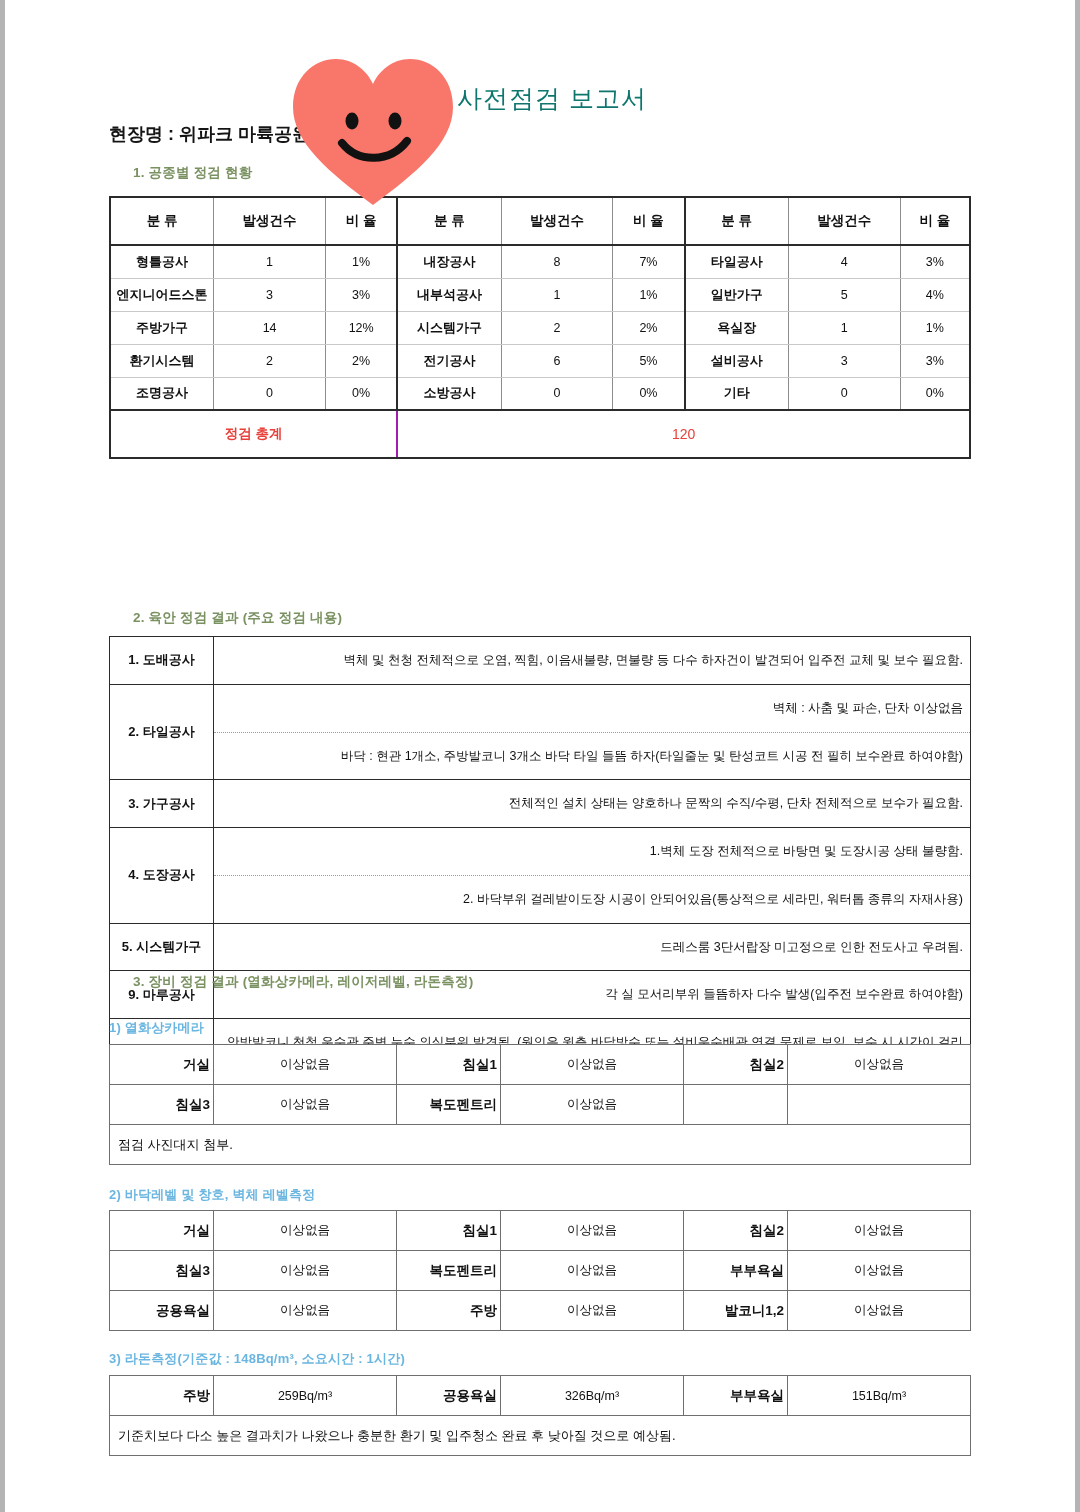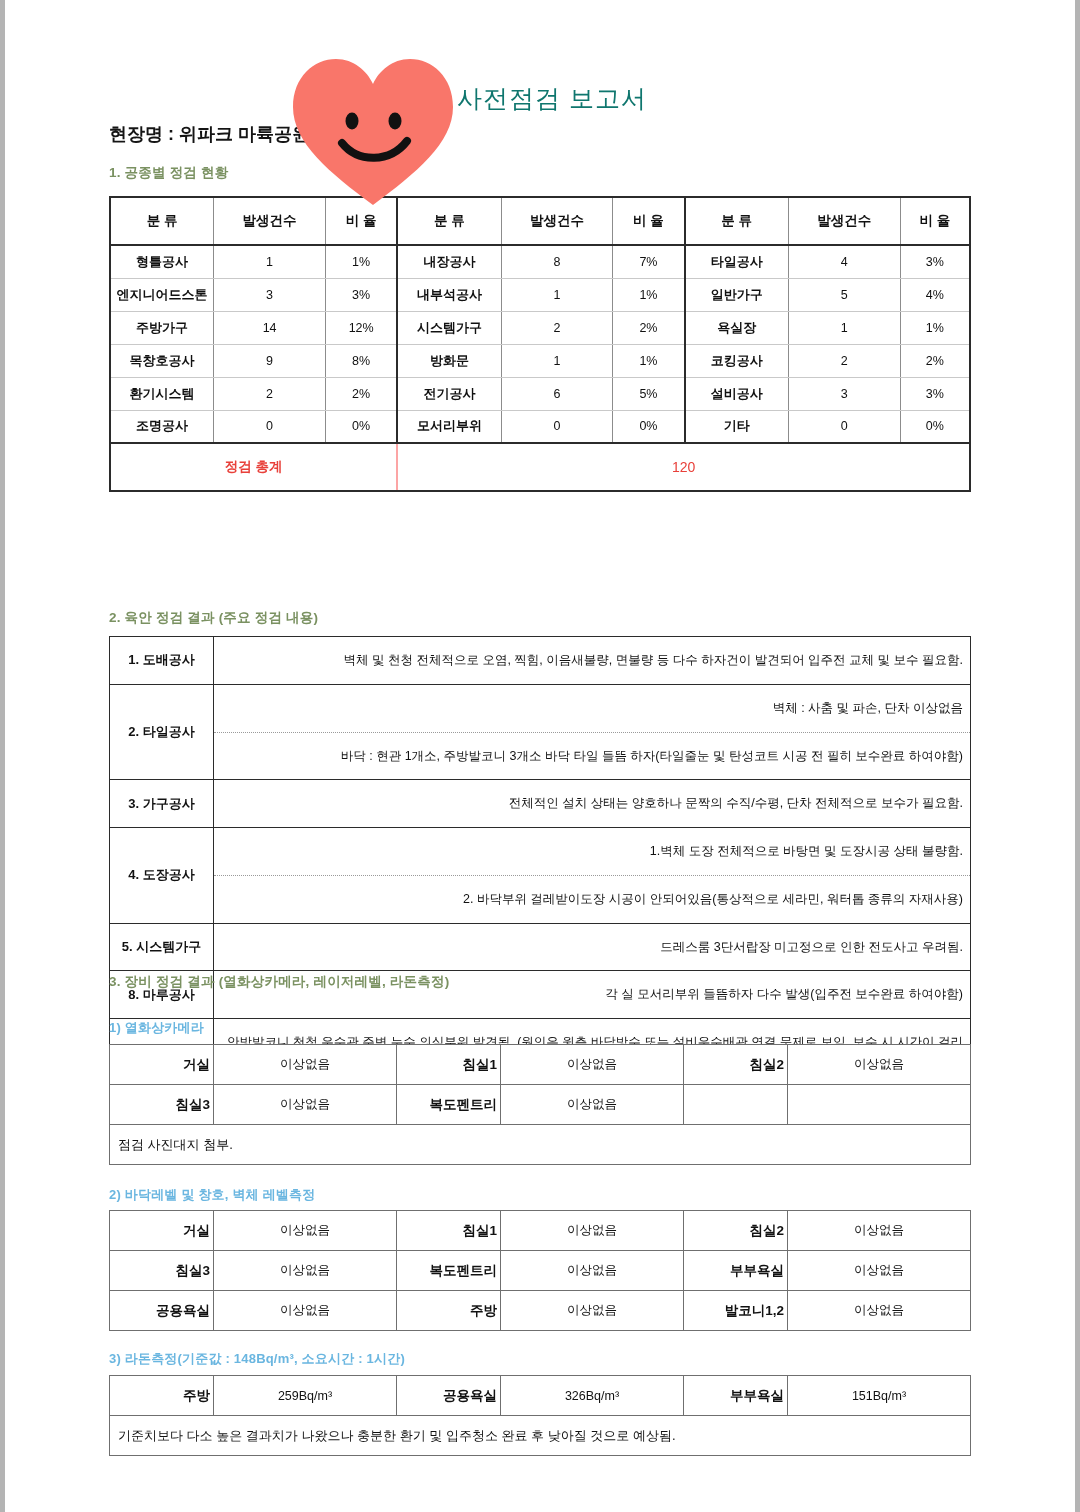--- a/index.html
+++ b/index.html
@@ -48,20 +48,21 @@
   }
 
   
   .sec-head {
     position: absolute;
     font-size: 13.5px;
     font-weight: bold;
     color: #7a9161;
     letter-spacing: 0.2px;
     white-space: nowrap;
+    margin-left: 24px;
   }
   .sub-head {
     position: absolute;
     font-size: 13px;
     font-weight: bold;
     color: #6ab6e0;
     letter-spacing: 0.2px;
     white-space: nowrap;
   }
 
@@ -95,21 +96,21 @@
   #t1 tbody tr td { border-top-color: #c9c9c9; border-bottom-color: #c9c9c9; }
   #t1 tbody tr:last-child td { border-bottom: 2px solid #2b2b2b; }
   #t1 .total-row td {
     height: 48px;
     border-top: 2px solid #2b2b2b;
     border-bottom: 2px solid #2b2b2b;
     color: #e8403a;
     font-weight: bold;
     font-size: 13.5px;
   }
-  #t1 .total-row .tl { border-left: 2px solid #2b2b2b; border-right: 2px solid #fca5a5; }
+  #t1 .total-row .tl { border-left: 2px solid #2b2b2b; border-right: 2px solid #a21caf; }
   #t1 .total-row .tv { border-right: 2px solid #2b2b2b; font-weight: normal; font-size: 14px; }
 
   
   #t2 { left: 104px; top: 636px; width: 862px; }
   #t2 td {
     border: 1px solid #2b2b2b;
     font-size: 12.5px;
   }
   #t2 .lbl {
     width: 104px;
@@ -195,46 +196,35 @@
         <td>14</td>
         <td>12%</td>
         <td class="cat gsep">시스템가구</td>
         <td>2</td>
         <td>2%</td>
         <td class="cat gsep">욕실장</td>
         <td>1</td>
         <td style="border-right:2px solid #2b2b2b;">1%</td>
       </tr>
       <tr>
-        <td class="cat gsep">목창호공사</td>
-        <td>9</td>
-        <td>8%</td>
-        <td class="cat gsep">방화문</td>
-        <td>1</td>
-        <td>1%</td>
-        <td class="cat gsep">코킹공사</td>
-        <td>2</td>
-        <td style="border-right:2px solid #2b2b2b;">2%</td>
-      </tr>
-      <tr>
         <td class="cat gsep">환기시스템</td>
         <td>2</td>
         <td>2%</td>
         <td class="cat gsep">전기공사</td>
         <td>6</td>
         <td>5%</td>
         <td class="cat gsep">설비공사</td>
         <td>3</td>
         <td style="border-right:2px solid #2b2b2b;">3%</td>
       </tr>
       <tr>
         <td class="cat gsep">조명공사</td>
         <td>0</td>
         <td>0%</td>
-        <td class="cat gsep">모서리부위</td>
+        <td class="cat gsep">소방공사</td>
         <td>0</td>
         <td>0%</td>
         <td class="cat gsep">기타</td>
         <td>0</td>
         <td style="border-right:2px solid #2b2b2b;">0%</td>
       </tr>
       <tr class="total-row">
         <td class="tl" colspan="3">정검 총계</td>
         <td class="tv" colspan="6">120</td>
       </tr>
@@ -265,21 +255,21 @@
         <td class="desc split-top" style="height:33px;">1.벽체 도장 전체적으로 바탕면 및 도장시공 상태 불량함.</td>
       </tr>
       <tr>
         <td class="desc split-bot" style="height:33px;">2. 바닥부위 걸레받이도장 시공이 안되어있음(통상적으로 세라민, 워터톱 종류의 자재사용)</td>
       </tr>
       <tr>
         <td class="lbl">5. 시스템가구</td>
         <td class="desc" style="height:32px;">드레스룸 3단서랍장 미고정으로 인한 전도사고 우려됨.</td>
       </tr>
       <tr>
-        <td class="lbl">8. 마루공사</td>
+        <td class="lbl">9. 마루공사</td>
         <td class="desc" style="height:32px;">각 실 모서리부위 들뜸하자 다수 발생(입주전 보수완료 하여야함)</td>
       </tr>
       <tr>
         <td class="lbl">7. 설비공사</td>
         <td class="desc" style="height:44px;">안방발코니 천청 우수관 주변 누수 의심부위 발견됨. (원인은 윗층 바닥방수 또는 설비우수배관 연결 문제로 보임. 보수 시 시간이 걸리므로 빠른 보수 필요함. 후속 탄성코트 작업과 간섭됨)</td>
       </tr>
     </tbody>
   </table>
 
   <div class="sec-head" style="left:104px; top:973px;">3. 장비 정검 결과 (열화상카메라, 레이저레벨, 라돈측정)</div>

